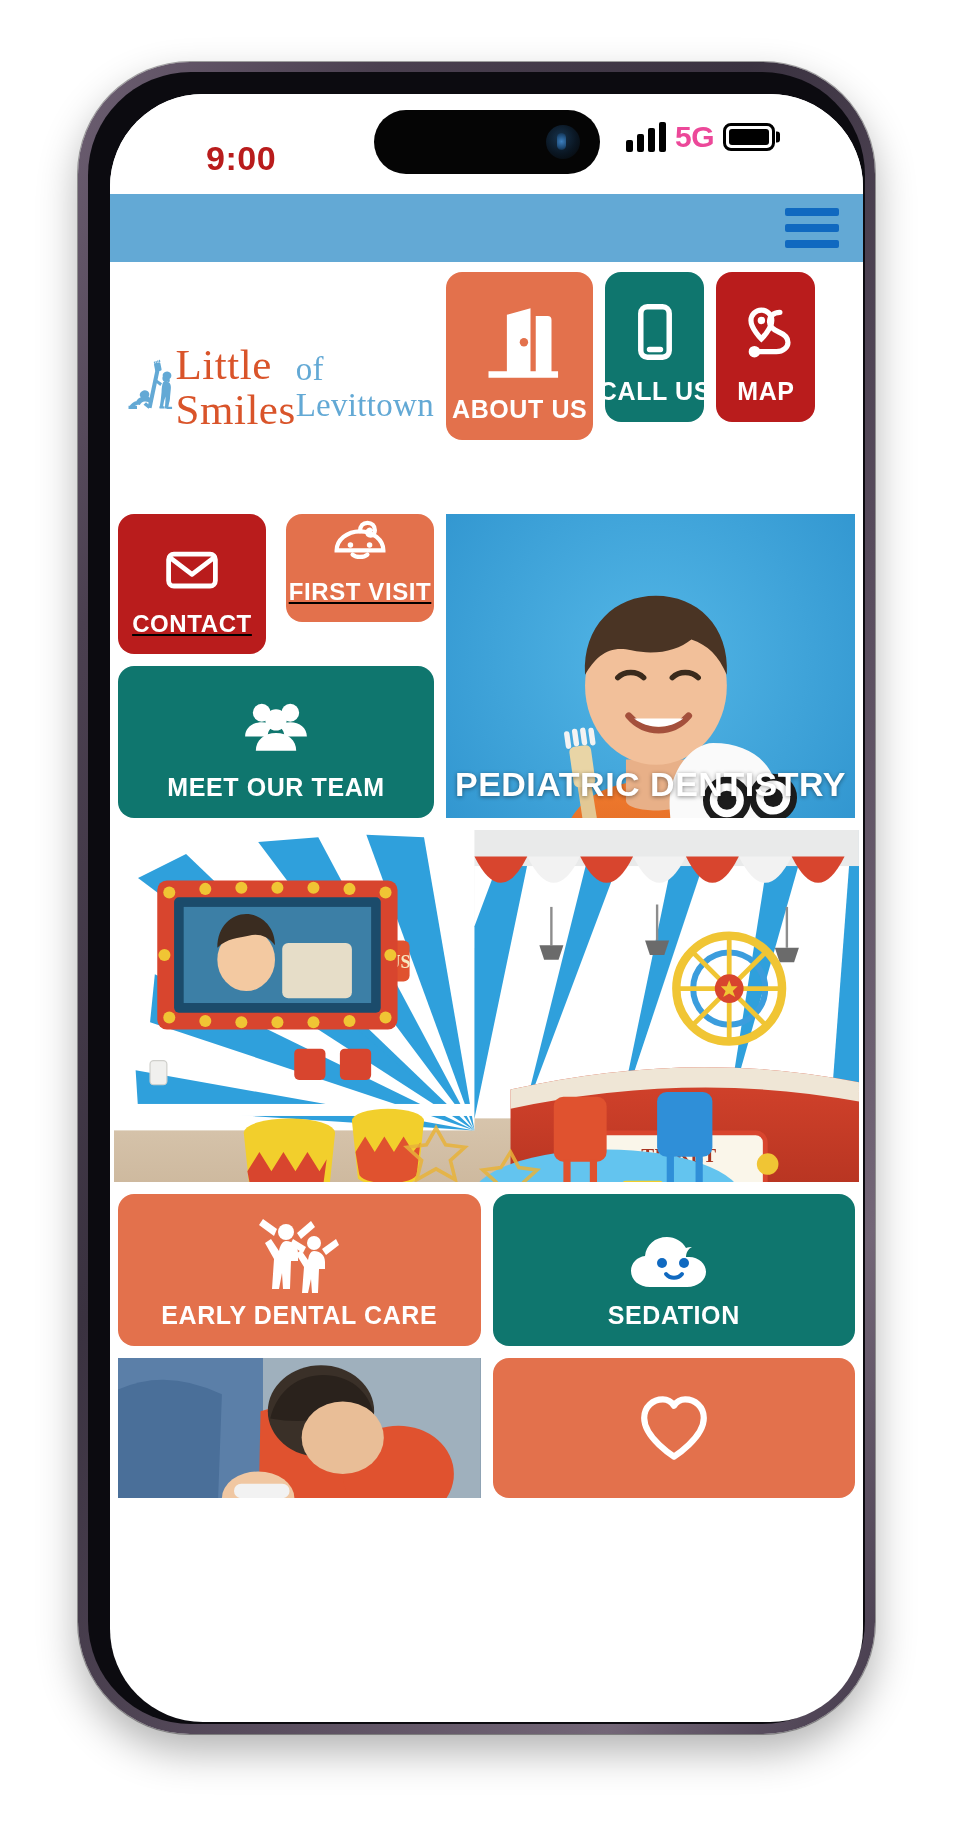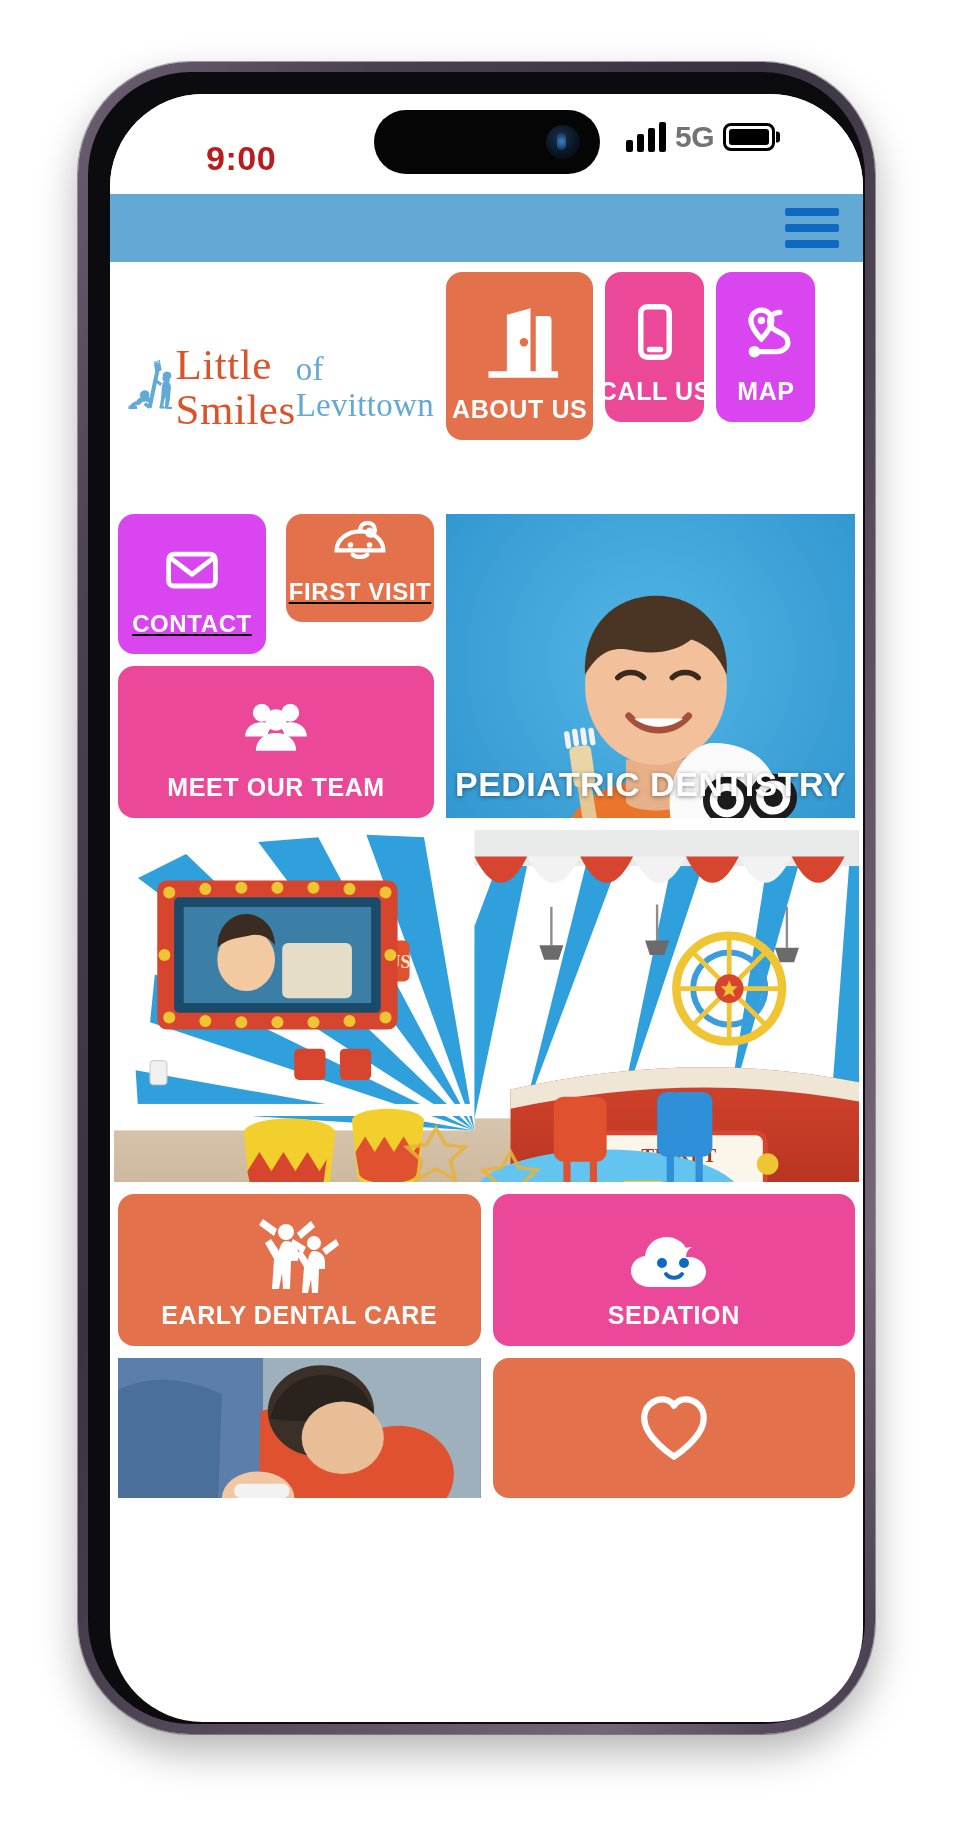--- a/index.html
+++ b/index.html
@@ -80,21 +80,21 @@
   .sb-right {
     position: absolute; right: 88px; top: 26px;
     display: flex; align-items: center; gap: 9px;
   }
   .bars { display:flex; align-items:flex-end; gap:4px; height:30px; }
   .bars i { display:block; width:7px; background:#000; border-radius:2px; }
   .bars i:nth-child(1){ height:12px; }
   .bars i:nth-child(2){ height:18px; }
   .bars i:nth-child(3){ height:24px; }
   .bars i:nth-child(4){ height:30px; }
-  .sb-net { font-size:30px; font-weight:bold; color:#737373; letter-spacing:-.5px; }
+  .sb-net { font-size:30px; font-weight:bold; color:#ec4899; letter-spacing:-.5px; }
   .battery {
     position:relative; width:52px; height:28px;
     border:3px solid #000; border-radius:8px; padding:3px;
   }
   .battery::after{
     content:""; position:absolute; right:-8px; top:50%; transform:translateY(-50%);
     width:4px; height:11px; background:#000; border-radius:0 3px 3px 0;
   }
   .battery span { display:block; width:100%; height:100%; background:#000; border-radius:3px; }
 
@@ -134,22 +134,22 @@
   }
   .tile-icon {
     flex: 1 1 auto;
     display:flex; align-items:center; justify-content:center;
     width: 100%;
     padding-top: 14px;
   }
   .tile-icon svg { display:block; }
 
   .c-orange { background: #e3714c; }
-  .c-blue   { background: #ec4899; }
-  .c-lblue  { background: #d946ef; }
+  .c-blue   { background: #0f766e; }
+  .c-lblue  { background: #b91c1c; }
 
   
   .logo-cell {
     width: 316px;
     display:flex; flex-direction:row;
     align-items:center; 
     background:#fff;
   }
   .logo-mark { width: 230px; height: 230px; }
   .logo-title {

